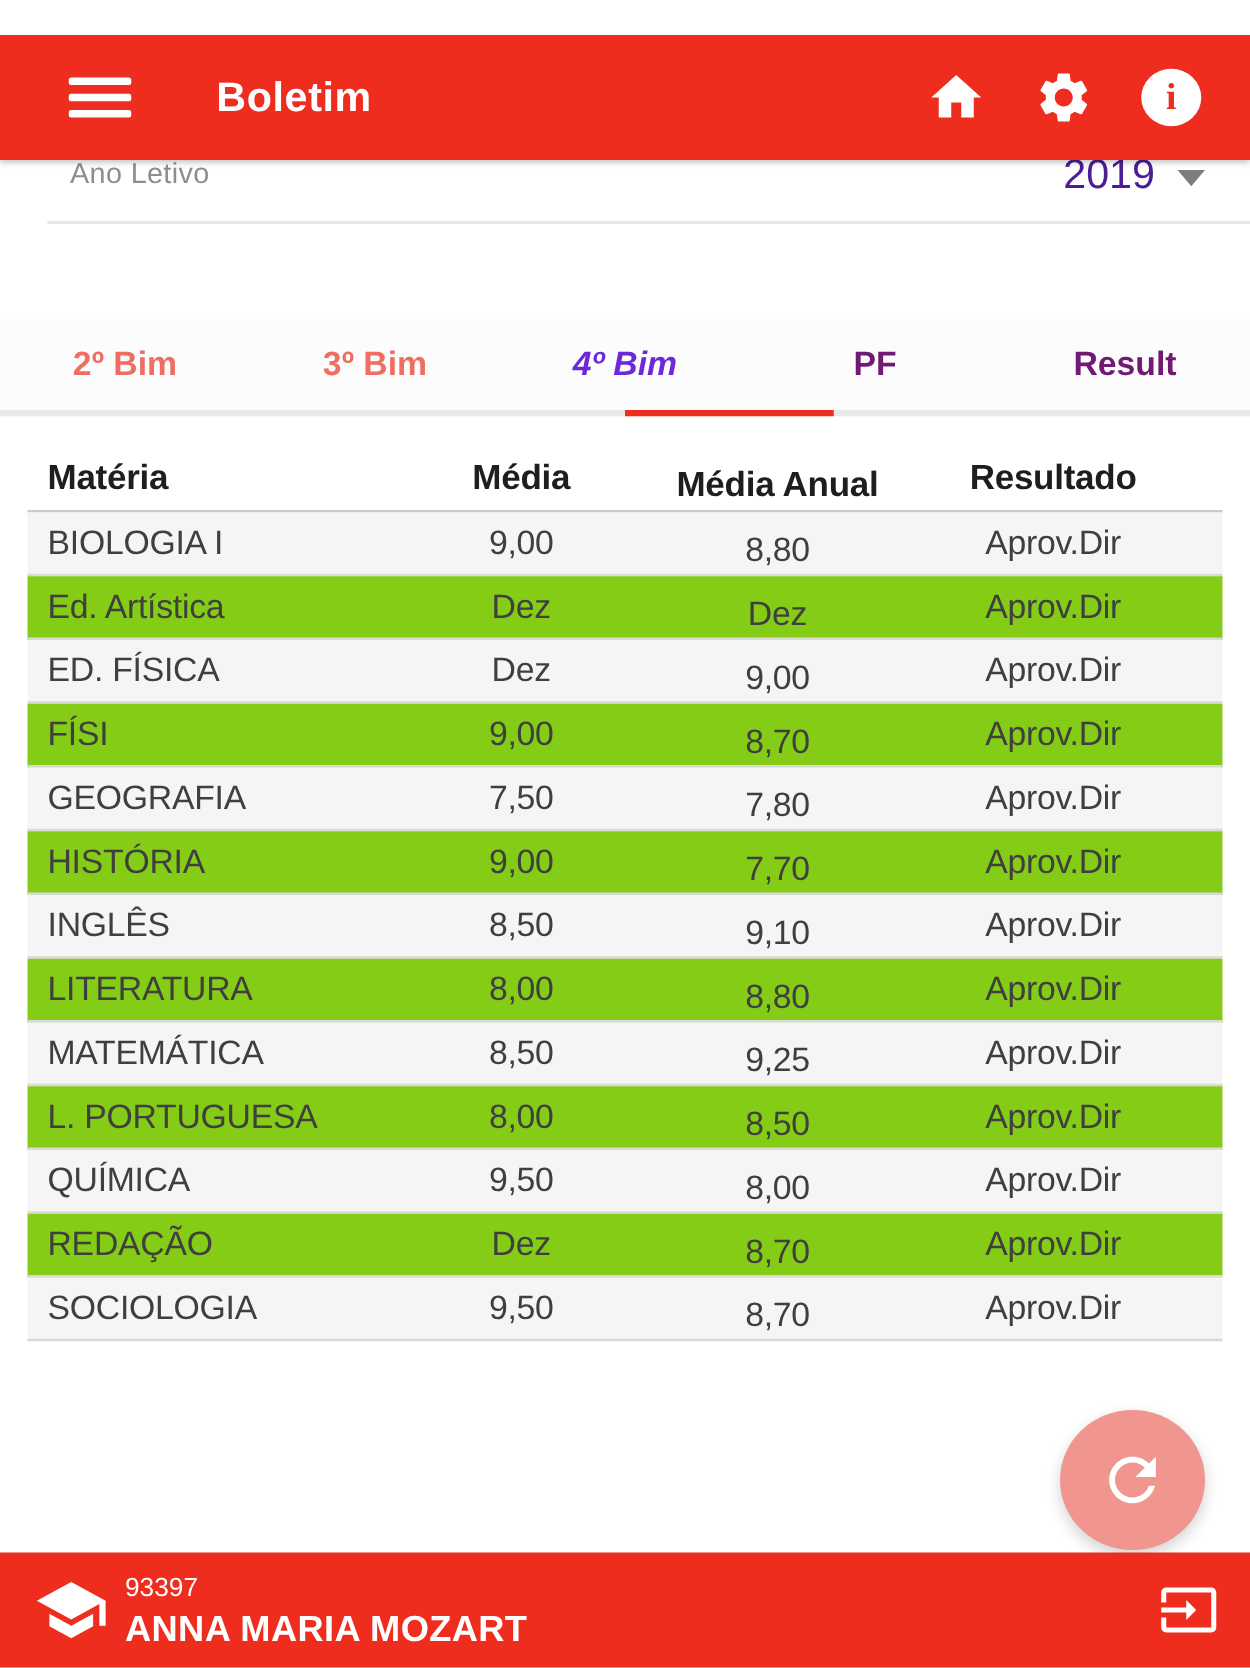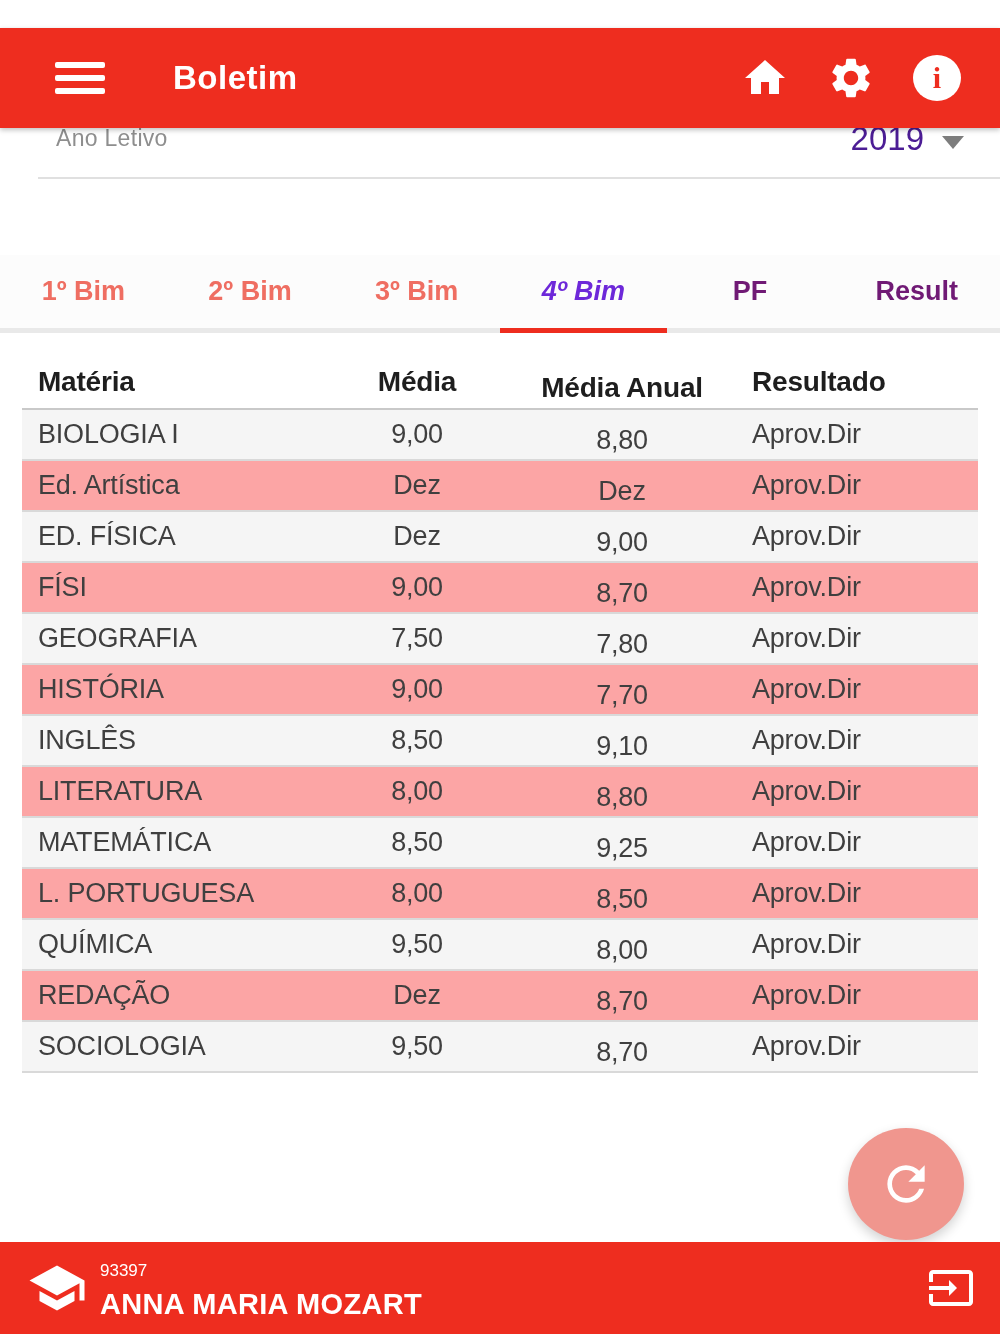--- a/index.html
+++ b/index.html
@@ -71,28 +71,28 @@
   .grade-table { position: absolute; top: 355px; left: 22px; width: 956px; }
   .thead {
     display: flex; height: 55px; align-items: center;
     font-size: 28px; font-weight: bold; color: #1e1e1e;
     border-bottom: 2px solid #c9c9c9; background: #ffffff;
     letter-spacing: -0.2px;
   }
   .trow {
     display: flex; height: 51px; align-items: center;
     font-size: 27px; color: #3f3f3f;
-    border-bottom: 2px solid #d9d9d9; background: #fca5a5;
+    border-bottom: 2px solid #d9d9d9; background: #84cc16;
     letter-spacing: -0.2px;
   }
   .trow.alt { background: #f5f5f5; }
   .col-materia { width: 320px; padding-left: 16px; text-align: left; }
   .col-media   { width: 150px; text-align: center; }
   .col-anual   { width: 260px; text-align: center; margin-top: 12px; }
-  .col-result  { width: 226px; padding-right: 45px; text-align: left; }
+  .col-result  { width: 226px; padding-right: 45px; text-align: center; }
 
   
   .fab {
     position: absolute; left: 848px; top: 1128px;
     width: 116px; height: 112px; border-radius: 50%;
     background: #f0968e;
     display: flex; align-items: center; justify-content: center;
     box-shadow: 0 5px 12px rgba(0,0,0,0.18);
     cursor: pointer;
   }
@@ -101,21 +101,21 @@
   
   .footer {
     position: absolute; left: 0; top: 1242px;
     width: 1000px; height: 92px;
     background: #ee2d1f;
     display: flex; align-items: center; color: #ffffff;
   }
   .footer-cap { margin-left: 26px; width: 62px; height: 62px; display: flex; align-items: center; justify-content: center; }
   .footer-cap svg { width: 60px; height: 60px; fill: #ffffff; }
   .footer-student { margin-left: 12px; display: flex; flex-direction: column; justify-content: center; }
-  .student-id { font-size: 17px; line-height: 32px; }
+  .student-id { font-size: 21px; line-height: 32px; }
   .student-name { font-size: 29px; font-weight: bold; line-height: 34px; letter-spacing: 0.3px; }
   .footer-exit { margin-left: auto; margin-right: 24px; width: 50px; height: 50px; display: flex; align-items: center; justify-content: center; cursor: pointer; }
   .footer-exit svg { width: 48px; height: 48px; fill: #ffffff; }
 </style>
 </head>
 <body>
 
 <div class="appbar">
   <div class="hamburger">
     <div class="bar"></div>
@@ -145,21 +145,20 @@
     <div class="filter-label">Ano Letivo</div>
     <div class="filter-value">2019</div>
     <div class="dd-arrow"></div>
   </div>
   <div class="filter-divider"></div>
   <div class="filter-divider"></div>
 </div>
 
 <div class="tabbar">
   <div class="tabs">
-    <div class="tab">1º Bim</div>
     <div class="tab">2º Bim</div>
     <div class="tab">3º Bim</div>
     <div class="tab active">4º Bim</div>
     <div class="tab disabled">PF</div>
     <div class="tab disabled">Result</div>
   </div>
   <div class="tabline">
     <div class="tab-indicator"></div>
   </div>
 </div>

